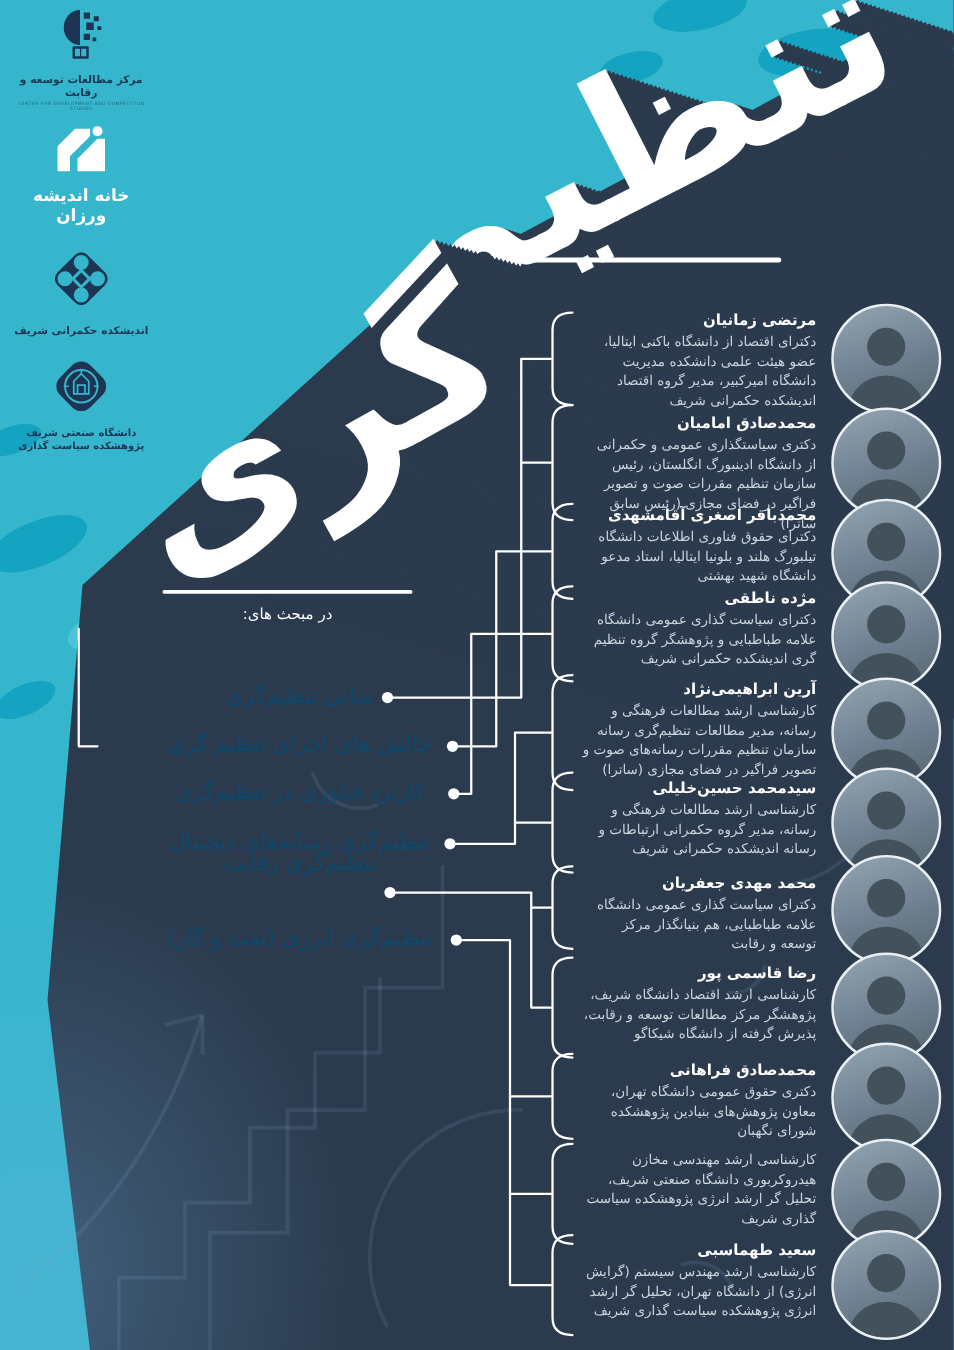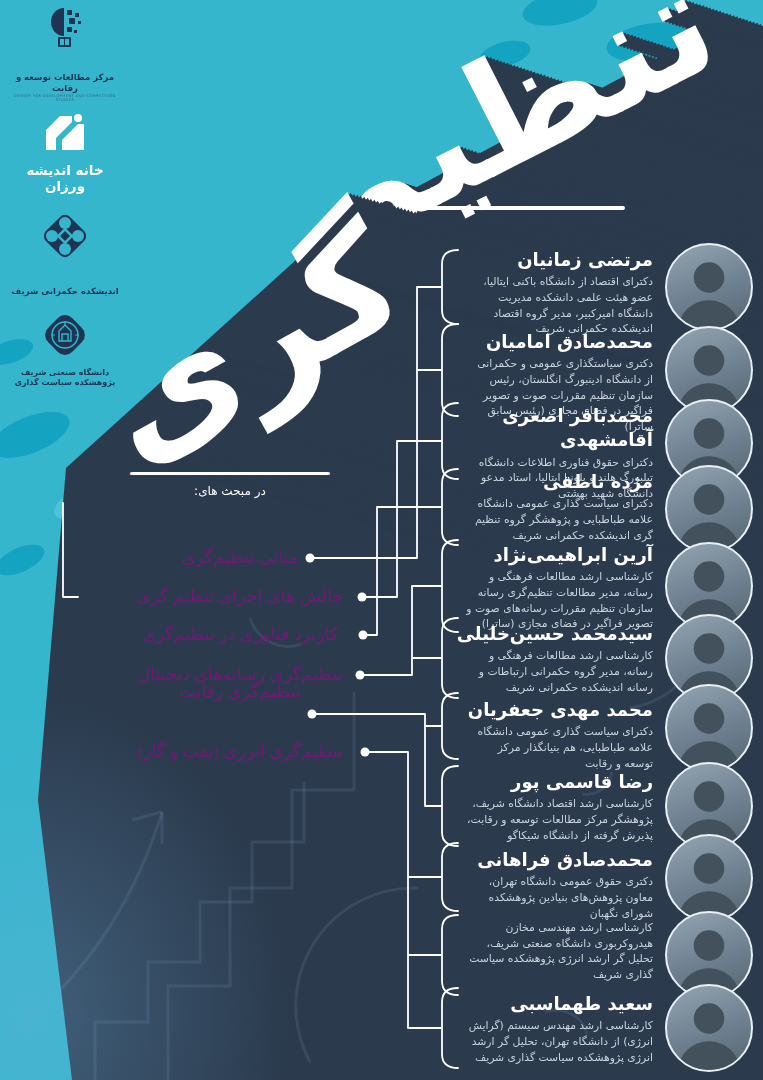--- a/index.html
+++ b/index.html
@@ -18,41 +18,41 @@
   .title-line{position:absolute;z-index:3;color:#fff;font-weight:bold;
               font-family:"DejaVu Sans",sans-serif;direction:rtl;white-space:nowrap;line-height:1;}
   .title-1{left:290px;top:38px;font-size:148px;transform:rotate(-27deg);transform-origin:50% 50%;}
   .title-2{left:90px;top:268px;font-size:150px;transform:rotate(-29deg);transform-origin:50% 50%;}
   .rule{position:absolute;z-index:5;background:#fff;border-radius:2px;}
   .rule-title1{left:425px;top:206px;width:200px;height:4px;}
   .rule-heading{left:130px;top:472px;width:200px;height:3px;}
   
   .logos{position:absolute;z-index:5;left:10px;top:4px;width:110px;text-align:center;}
   .logo-block{margin-bottom:10px;}
-  .logo-cap{color:#1d3552;font-weight:bold;font-size:8.5px;direction:rtl;margin-top:18px;line-height:1.25;}
+  .logo-cap{color:#1d3552;font-weight:bold;font-size:8.5px;direction:rtl;margin-top:5px;line-height:1.25;}
   .logo-cap-en{color:#1d3552;opacity:.65;font-size:3.6px;letter-spacing:.4px;margin-top:1px;}
   .logo-word{color:#fff;font-weight:bold;font-size:13.5px;direction:rtl;margin-top:4px;}
   .logo-cap-sm{color:#1d3552;font-weight:bold;font-size:8px;direction:rtl;margin-top:3px;line-height:1.3;}
   
   .section-heading{position:absolute;z-index:5;left:128px;top:484px;width:204px;text-align:center;
                    color:#fff;font-size:12px;direction:rtl;}
   .topic{position:absolute;z-index:5;left:240px;transform:translateX(-50%);
-         color:#701a75;font-size:17.5px;direction:rtl;white-space:nowrap;font-family:Liberation Serif, serif;}
+         color:#0c4a6e;font-size:17.5px;direction:rtl;white-space:nowrap;}
   
   #net-svg{z-index:4;}
   #net-svg path{fill:none;stroke:#fff;stroke-width:1.8;stroke-linecap:round;stroke-linejoin:round;}
   #net-svg circle{fill:#fff;}
   
   .speaker{position:absolute;z-index:5;right:0;width:763px;height:0;}
   .speaker-photo{position:absolute;right:10px;width:88px;height:88px;border-radius:50%;
                  border:2px solid #e9eff3;overflow:hidden;
                  background:linear-gradient(160deg,#93a5b1 0%,#6e8090 55%,#55656f 100%);}
   .speaker-photo svg{display:block;width:100%;height:100%;}
   .speaker-text{position:absolute;right:110px;width:212px;direction:rtl;text-align:right;}
-  .speaker-name{color:#fff;font-weight:bold;font-size:18px;line-height:1.35;}
+  .speaker-name{color:#fff;font-weight:bold;font-size:12px;line-height:1.35;}
   .speaker-bio{color:var(--muted);font-size:10.8px;line-height:1.45;margin-top:2px;padding-left:25px;}
 </style>
 </head>
 <body>
 
 <div class="poster">
 
   <svg id="bg-svg" class="layer" viewBox="0 0 763 1080">
     <g fill="#14a3c0">
       <ellipse cx="560" cy="8" rx="38" ry="16" transform="rotate(-12 560 8)"></ellipse>

